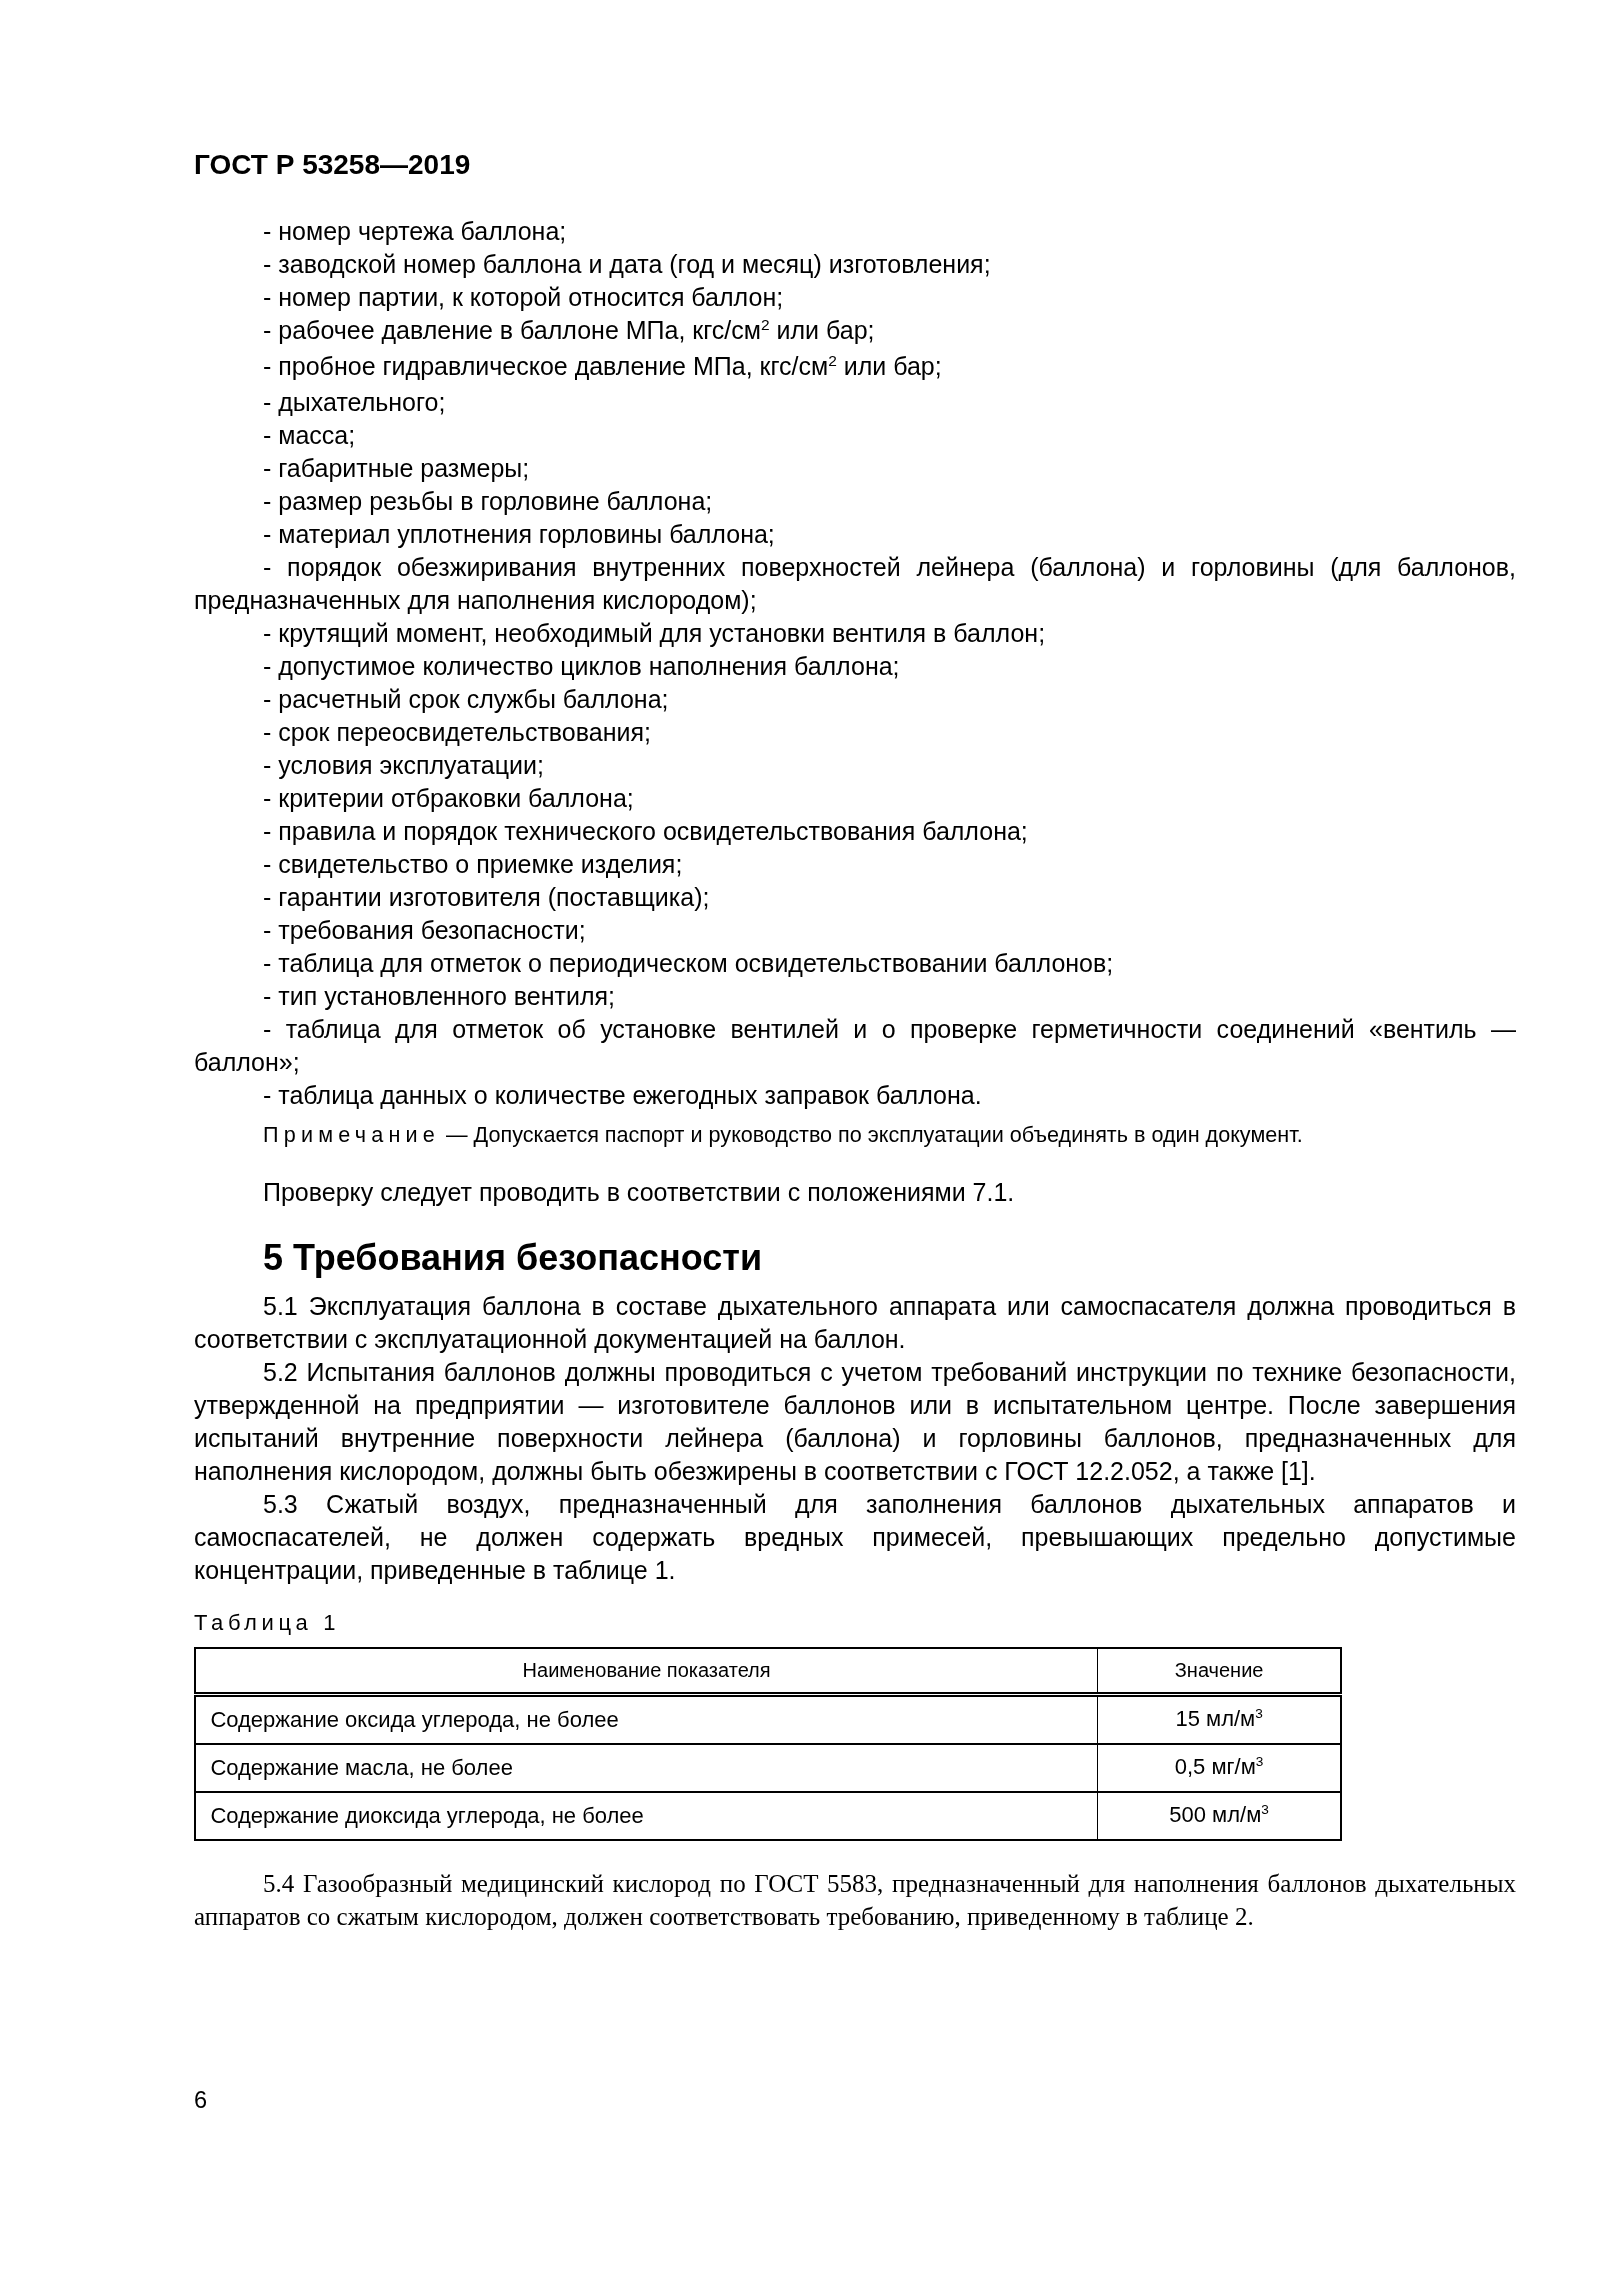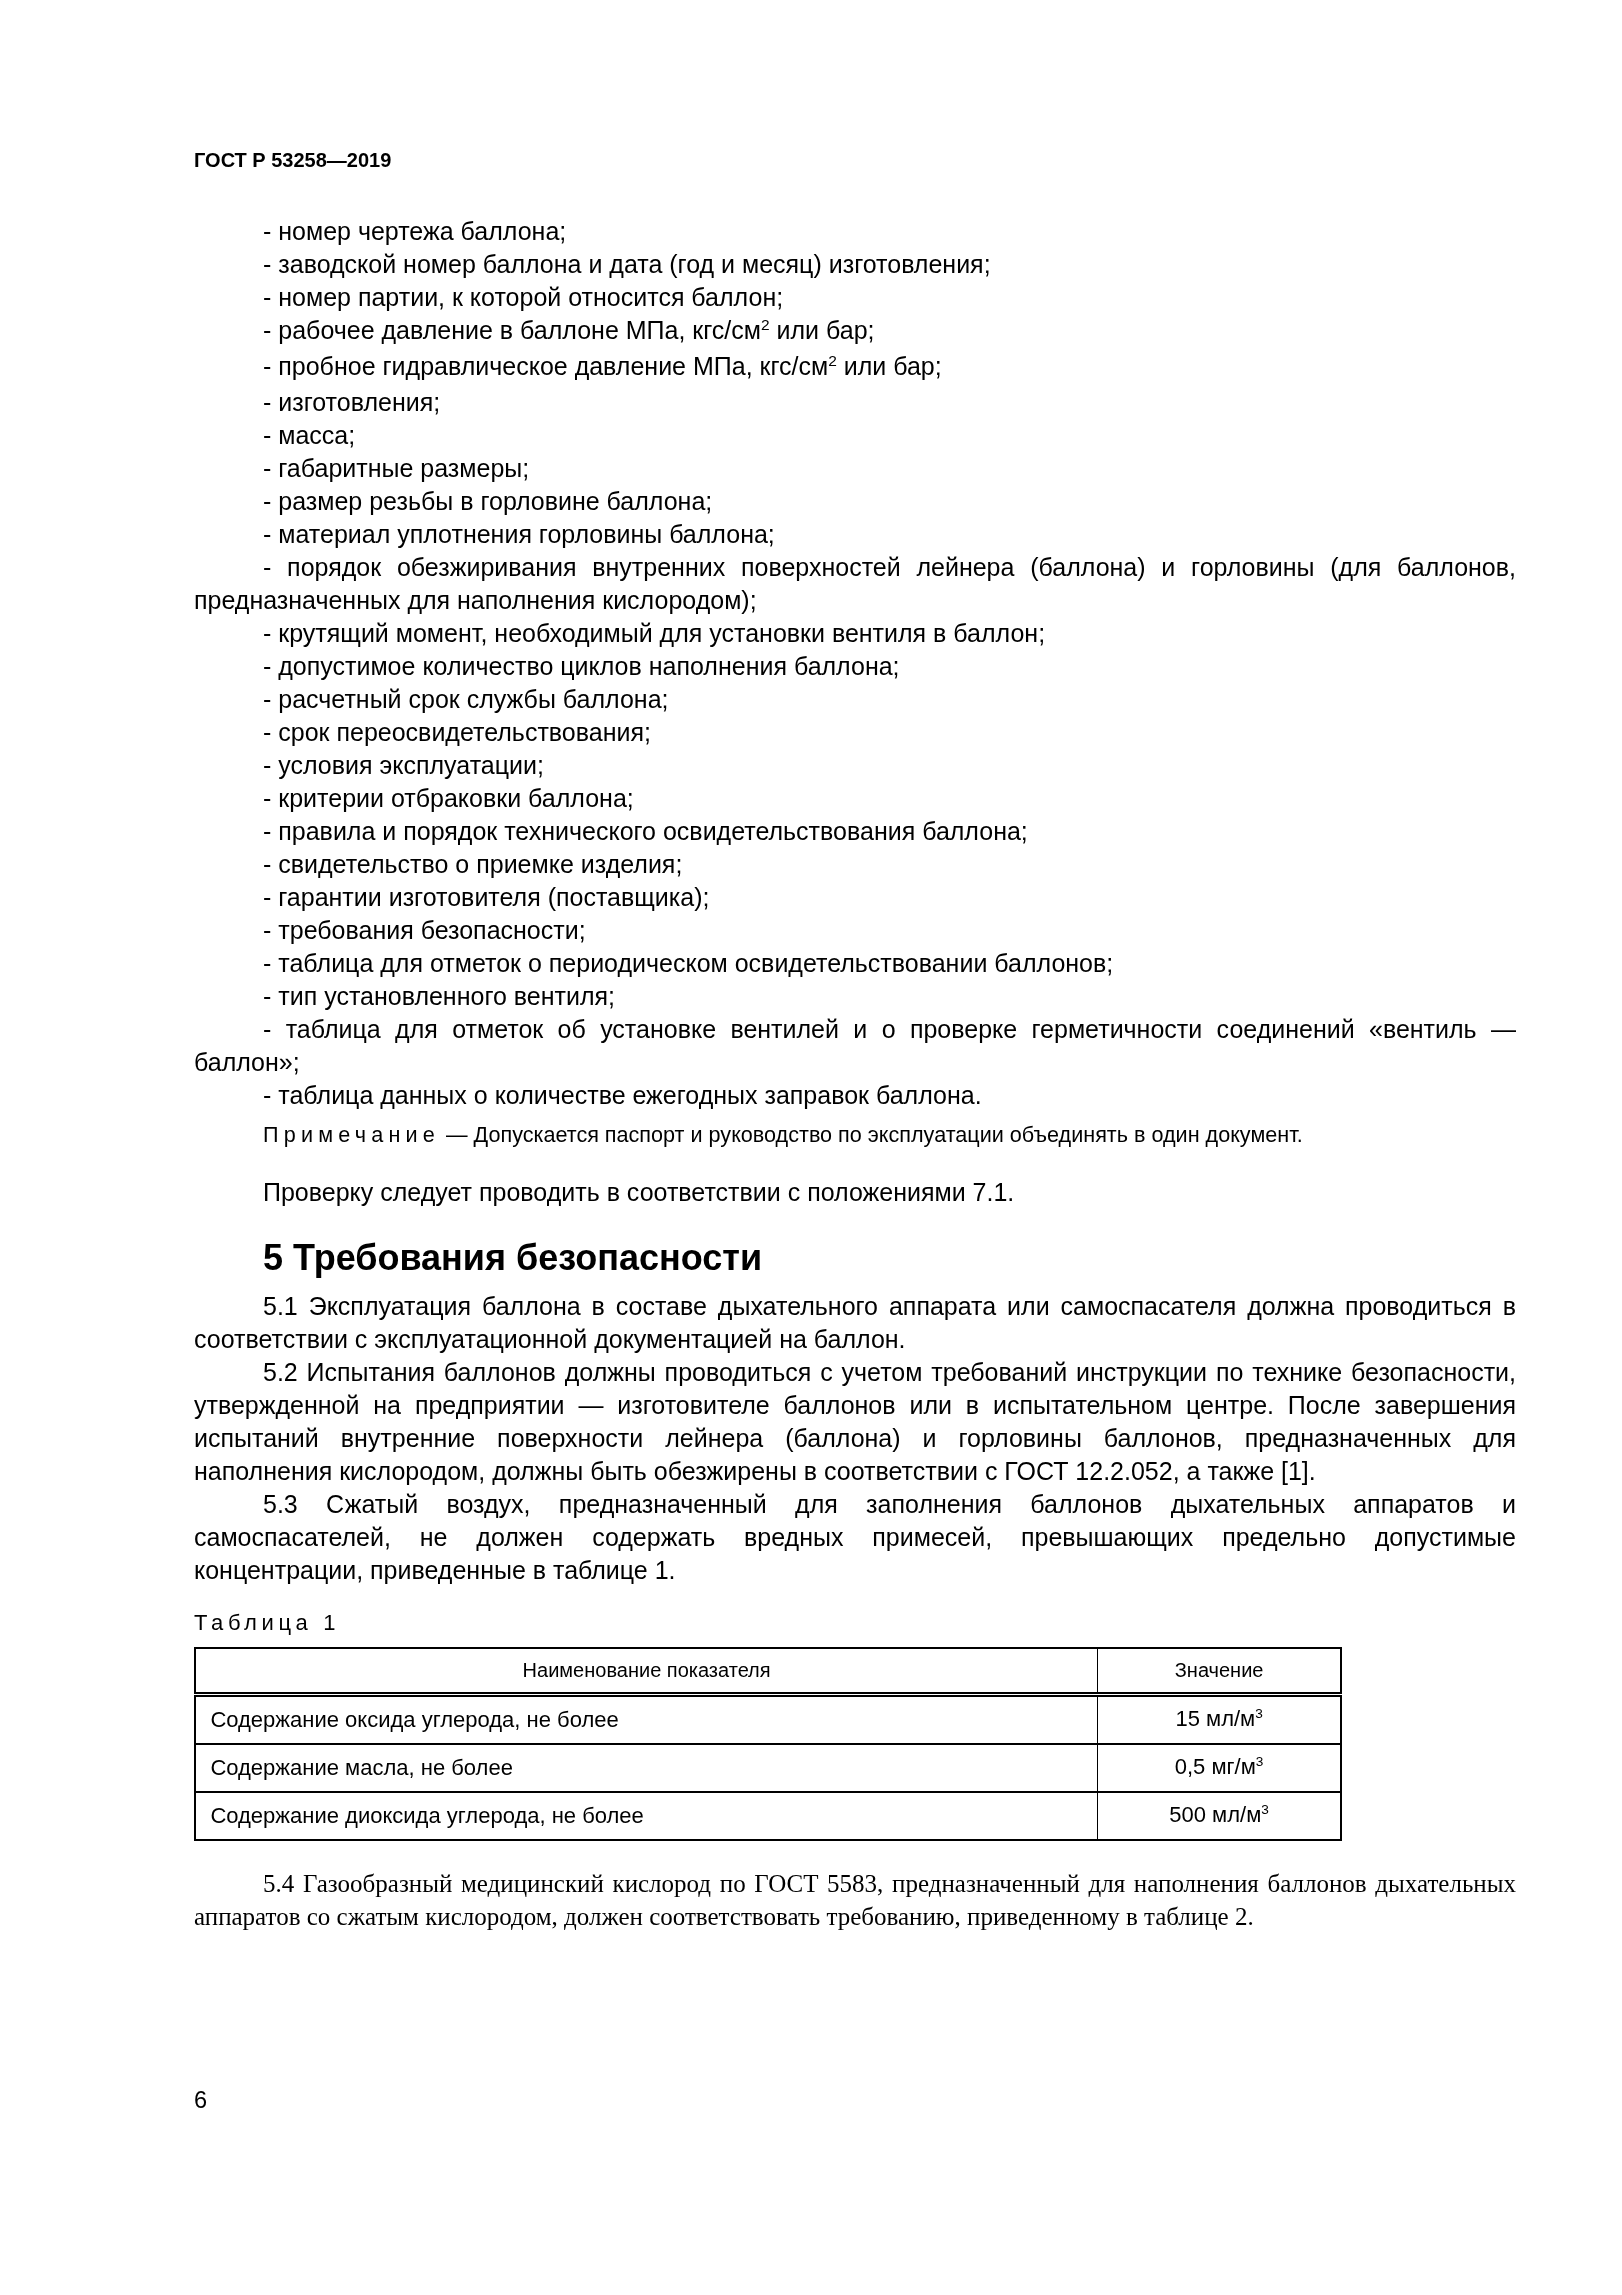--- a/index.html
+++ b/index.html
@@ -1,19 +1,19 @@
 <!DOCTYPE html>
 <html style="font-size:10.5px"><head>
 <meta charset="utf-8">
 <style>
   html, body { margin:0; padding:0; background:#ffffff; }
   body { width:1623px; height:2295px; position:relative; overflow:hidden;
          font-family:"Liberation Sans", sans-serif; color:#000; }
   .page { position:absolute; left:194px; top:0; width:1322px; }
-  .doc-header { position:absolute; top:149px; left:0; font-weight:bold; font-size:20px; }
+  .doc-header { position:absolute; top:149px; left:0; font-weight:bold; font-size:28px; }
   .body-block { position:absolute; left:0; width:1322px; font-size:25px; line-height:33px; }
   .list { top:215px; }
   .li { text-indent:69px; text-align:justify; text-align-last:left; }
   .li.wrap { text-align-last:left; }
   .note { font-size:21.6px; margin-top:6.5px; padding-left:69px; line-height:31px; }
   .note .sp { letter-spacing:5.2px; }
   .para-indent { padding-left:69px; margin-top:26px; }
   .section-title { font-weight:bold; font-size:36px; padding-left:69px; margin-top:29px; margin-bottom:13px; line-height:39px; }
   .p { text-indent:69px; text-align:justify; }
   sup { font-size:0.62em; vertical-align:0; position:relative; top:-0.55em; }
@@ -33,21 +33,21 @@
 <div class="page">
   <div class="doc-header">ГОСТ Р 53258—2019</div>
 
   <div class="body-block list">
     <div>
       <div class="li">- номер чертежа баллона;</div>
       <div class="li">- заводской номер баллона и дата (год и месяц) изготовления;</div>
       <div class="li">- номер партии, к которой относится баллон;</div>
       <div class="li"><span>- рабочее давление в баллоне МПа, кгс/см</span><sup>2</sup><span> или бар;</span></div>
       <div class="li"><span>- пробное гидравлическое давление МПа, кгс/см</span><sup>2</sup><span> или бар;</span></div>
-      <div class="li">- изготовления;</div>
+      <div class="li">- дыхательного;</div>
       <div class="li">- масса;</div>
       <div class="li">- габаритные размеры;</div>
       <div class="li">- размер резьбы в горловине баллона;</div>
       <div class="li">- материал уплотнения горловины баллона;</div>
       <div class="li wrap">- порядок обезжиривания внутренних поверхностей лейнера (баллона) и горловины (для баллонов, предназначенных для наполнения кислородом);</div>
       <div class="li">- крутящий момент, необходимый для установки вентиля в баллон;</div>
       <div class="li">- допустимое количество циклов наполнения баллона;</div>
       <div class="li">- расчетный срок службы баллона;</div>
       <div class="li">- срок переосвидетельствования;</div>
       <div class="li">- условия эксплуатации;</div>

